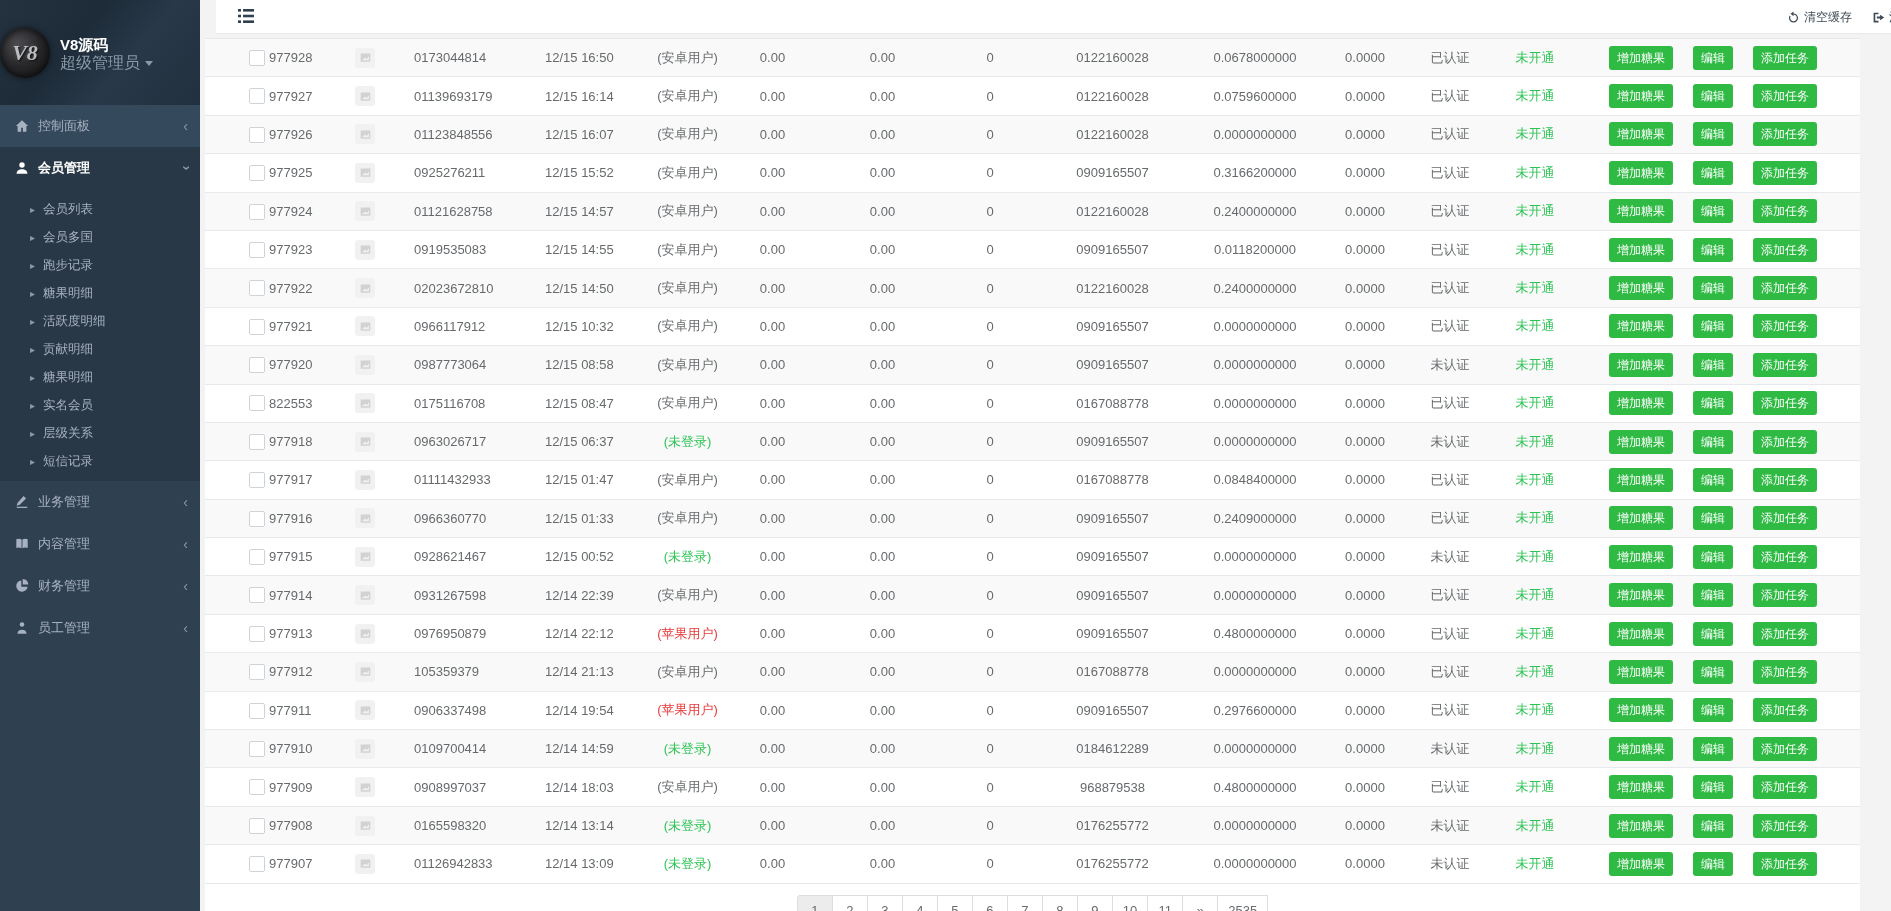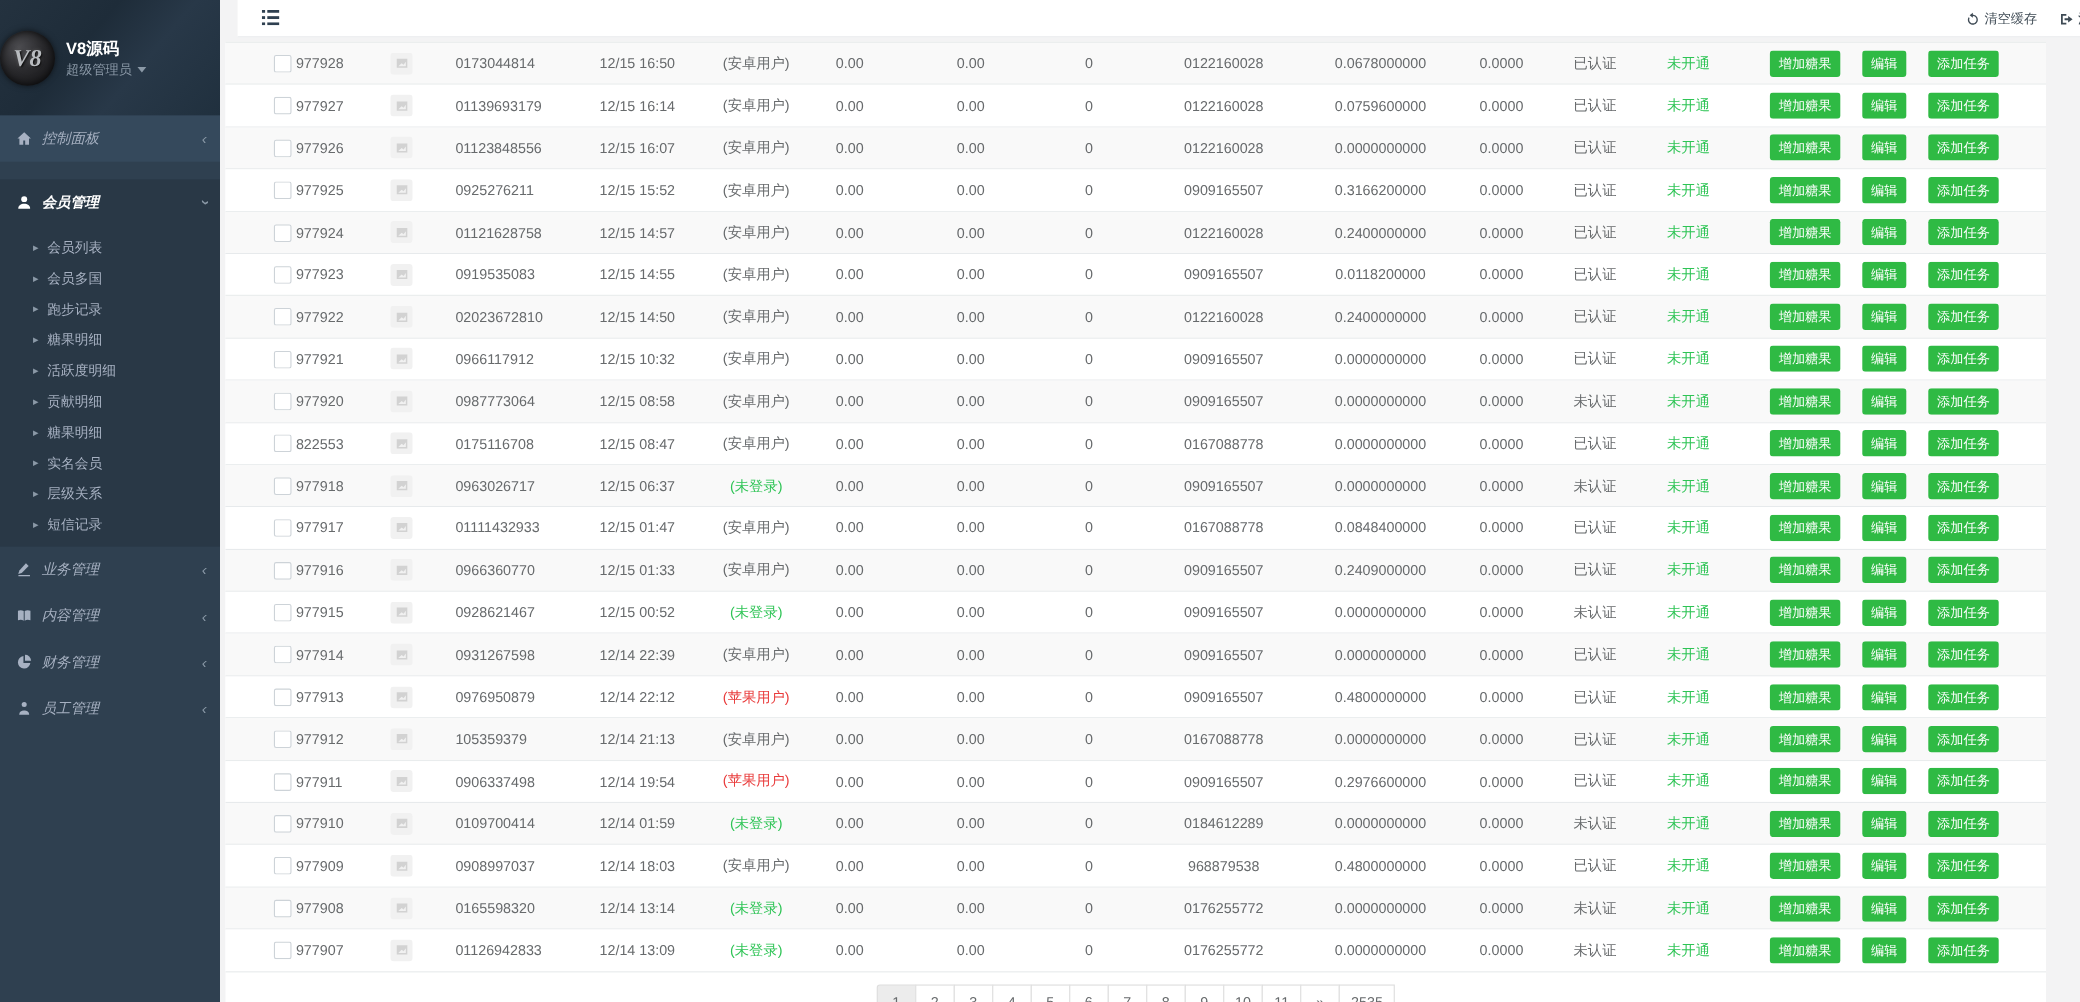--- a/index.html
+++ b/index.html
@@ -13,32 +13,32 @@
   .sidebar{position:absolute;left:0;top:0;width:200px;height:911px;background:var(--sidebar-bg,#2f4050);z-index:5;}
   .logo-area{height:105px;display:flex;align-items:center;gap:10px;box-sizing:border-box;
     background:linear-gradient(130deg,#24323f 0%,#1e2c39 38%,#283848 62%,#20303e 100%);}
   .logo-circle{width:50px;height:50px;border-radius:50%;flex:0 0 auto;
     background:radial-gradient(circle at 35% 30%,#4c4c50 0%,#2a2a2d 45%,#101012 100%);
     display:flex;align-items:center;justify-content:center;
     box-shadow:0 0 6px rgba(0,0,0,.6), inset 0 0 8px rgba(0,0,0,.8);}
   .logo-circle span{font-family:"Liberation Serif","DejaVu Serif",serif;font-weight:bold;font-style:italic;
     font-size:22px;color:#b9bcc0;text-shadow:1px 1px 2px #000,0 0 3px #666;}
   .brand-title{color:#ffffff;font-weight:bold;font-size:15px;line-height:20px;}
-  .brand-sub{color:#8b99a7;font-size:12px;line-height:16px;cursor:pointer;}
+  .brand-sub{color:#8b99a7;font-size:16px;line-height:16px;cursor:pointer;}
   .brand-sub .dcaret{display:inline-block;margin-left:5px;width:0;height:0;border-left:4px solid transparent;border-right:4px solid transparent;border-top:5px solid #8b99a7;vertical-align:middle;}
   nav{display:block;}
   .nav-item{height:42px;display:flex;align-items:center;gap:9px;padding:0 12px 0 14px;box-sizing:border-box;
-    color:var(--sidebar-text,#a7b1c2);font-size:13px;cursor:pointer;font-style:italic;}
+    color:var(--sidebar-text,#a7b1c2);font-size:13px;cursor:pointer;}
   .nav-item .nicon{width:15px;height:15px;flex:0 0 auto;display:flex;align-items:center;justify-content:center;}
   .nav-item .nicon svg{width:14px;height:14px;fill:currentColor;}
   .nav-item .chev{margin-left:auto;font-size:14px;color:#8b99a7;line-height:1;}
   .chev.left{display:inline-block;}
   .chev.down{display:inline-block;transform:rotate(-90deg);}
   .nav-item.lighter{background:#35495c;}
-  .nav-section.active{background:var(--sidebar-active-bg,#293846);margin-top:16px;}
+  .nav-section.active{background:var(--sidebar-active-bg,#293846);}
   .nav-section.active .nav-item{color:#ffffff;font-weight:bold;}
   .submenu{padding:6px 0;}
   .submenu .sub-item{height:28px;display:flex;align-items:center;gap:8px;padding-left:30px;
     color:var(--sidebar-text,#a7b1c2);font-size:12.5px;font-weight:normal;cursor:pointer;}
   .sub-item .bullet{font-size:10px;color:#8b99a7;}
   
   .topbar{position:absolute;left:216px;top:0;width:1691px;height:34px;background:var(--topbar-bg,#fff);
     border-bottom:1px solid #e7e9eb;box-sizing:border-box;z-index:4;}
   .toggle{position:absolute;left:22px;top:9px;width:18px;height:16px;cursor:pointer;color:#2f4050;}
   .toggle svg{width:16px;height:14px;fill:currentColor;}
@@ -765,21 +765,21 @@
     <div class="cell c-id">977910</div>
     <div class="cell c-avatar">
               <span class="avatar">
                 <svg viewBox="0 0 16 16">
                   <path d="M1 2h14v12H1zm2 2v8h10V6l-3 4-2.5-2L3 12z"></path>
                   <circle cx="5.2" cy="6" r="1.3"></circle>
                 </svg>
               </span>
             </div>
     <div class="cell c-phone">0109700414</div>
-    <div class="cell c-date">12/14 01:59</div>
+    <div class="cell c-date">12/14 14:59</div>
     <div class="cell t-center t-green">(未登录)</div>
     <div class="cell t-center">0.00</div>
     <div class="cell t-center">0.00</div>
     <div class="cell t-center">0</div>
     <div class="cell t-center">0184612289</div>
     <div class="cell t-center">0.0000000000</div>
     <div class="cell t-center">0.0000</div>
     <div class="cell t-center">未认证</div>
     <div class="cell t-center t-green">未开通</div>
     <div class="cell c-actions">

